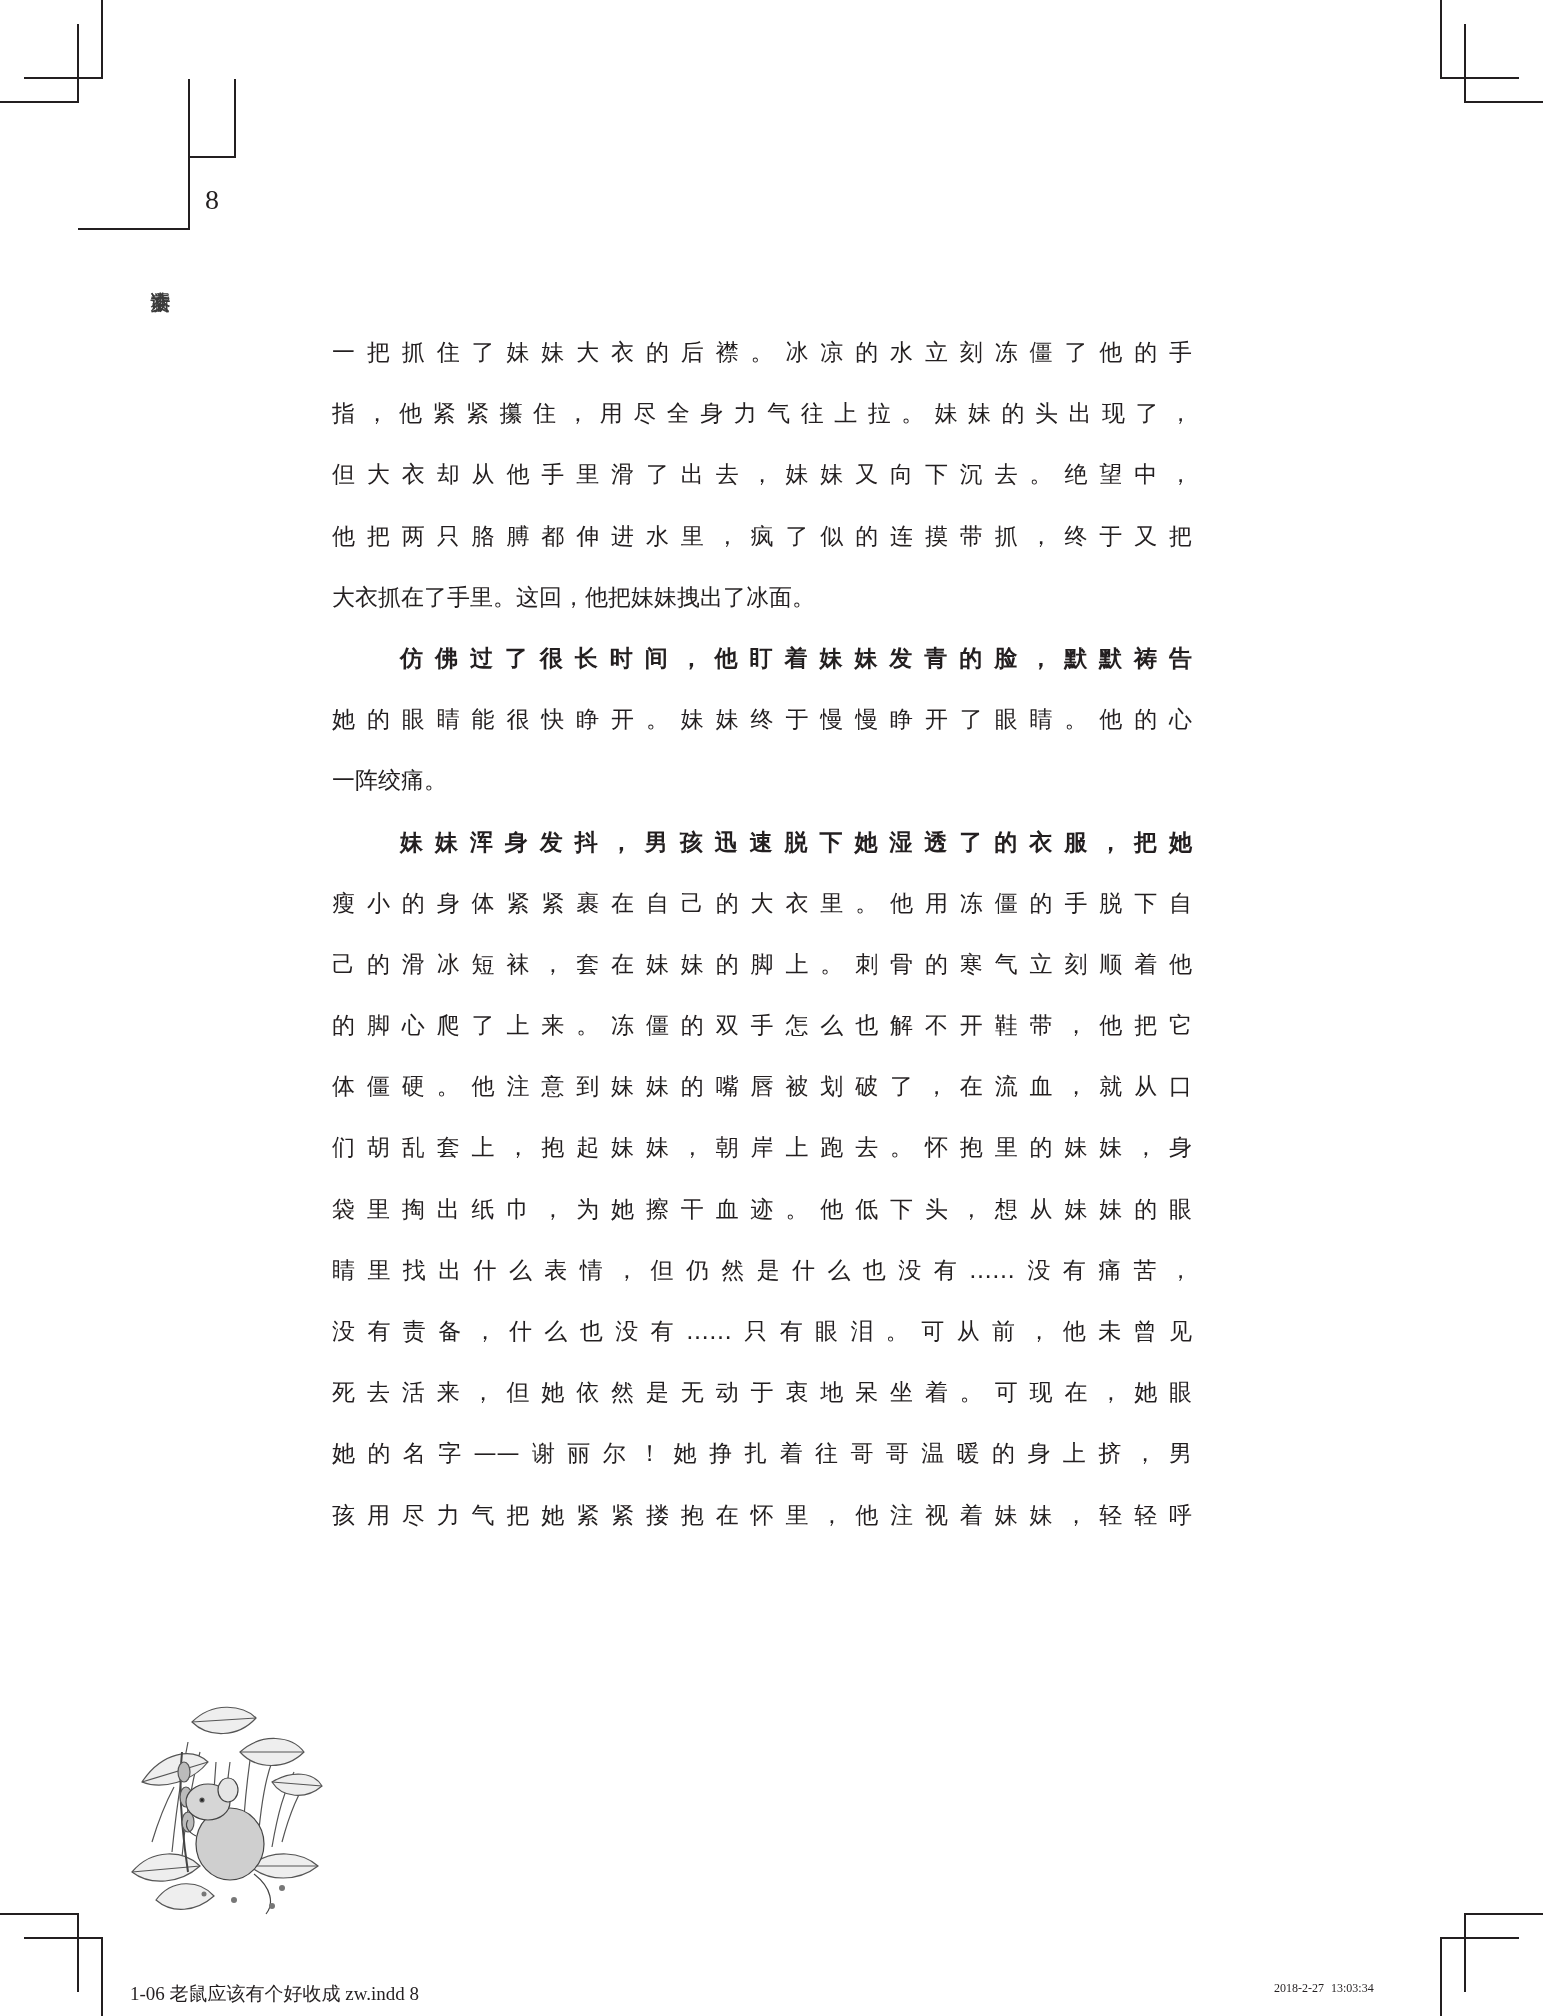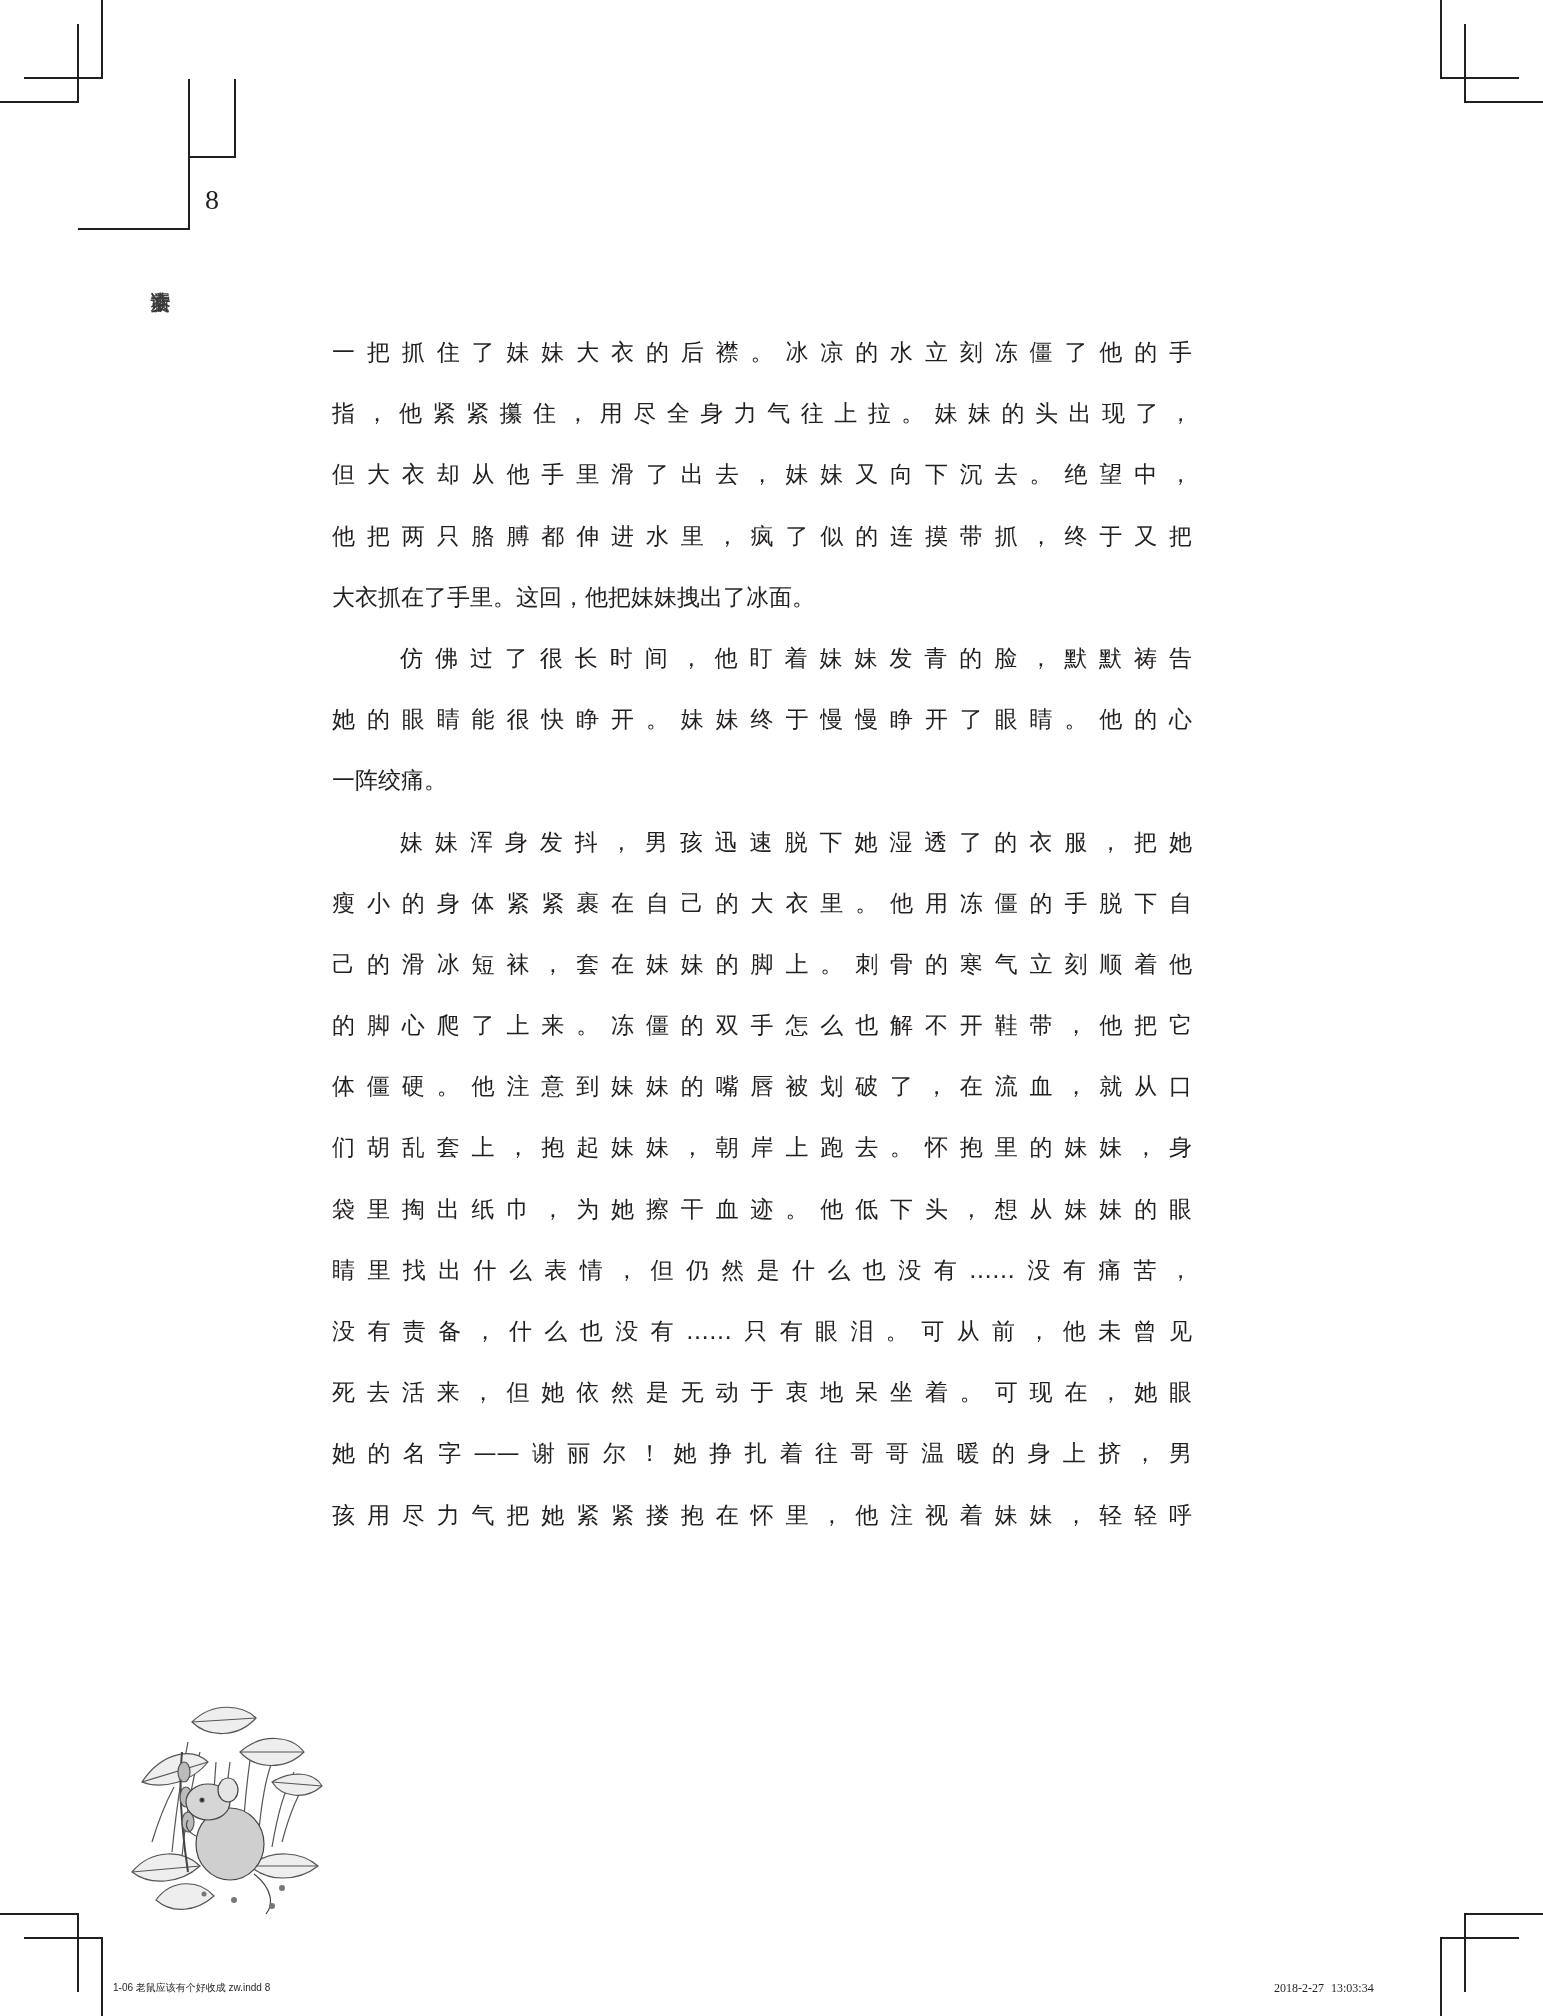--- a/index.html
+++ b/index.html
@@ -21,28 +21,28 @@
     writing-mode: vertical-rl; letter-spacing: 0px;
   }
   .body-text {
     position: absolute; left: 332px; top: 322px; width: 860px;
     font-family: "DejaVu Sans", "Liberation Sans", sans-serif;
     font-size: 23px; color: #231f20;
     line-height: 61.2px;
   }
   .body-text .ln { display: block; white-space: nowrap; height: 61.2px; text-align: justify; text-align-last: justify; }
   .body-text .ln.last { text-align-last: left; }
-  .body-text .ln.indent { padding-left: 68px; }
+  .body-text .ln.indent { padding-left: 68px; font-weight: bold; }
   .illustration {
     position: absolute; left: 122px; top: 1652px; width: 216px; height: 272px;
   }
   .footer-left {
-    position: absolute; left: 113px; top: 1981px;
-    font-family: Liberation Sans, sans-serif;
-    font-size: 10px; color: #231f20; white-space: nowrap;
+    position: absolute; left: 130px; top: 1981px;
+    font-family: Liberation Serif, serif;
+    font-size: 19px; color: #231f20; white-space: nowrap;
   }
   .footer-right {
     position: absolute; left: 1274px; top: 1981px;
     font-family: "Liberation Serif", "DejaVu Serif", serif;
     font-size: 12px; color: #231f20; white-space: nowrap; word-spacing: 4px;
   }
 </style>
 </head>
 <body>
 

